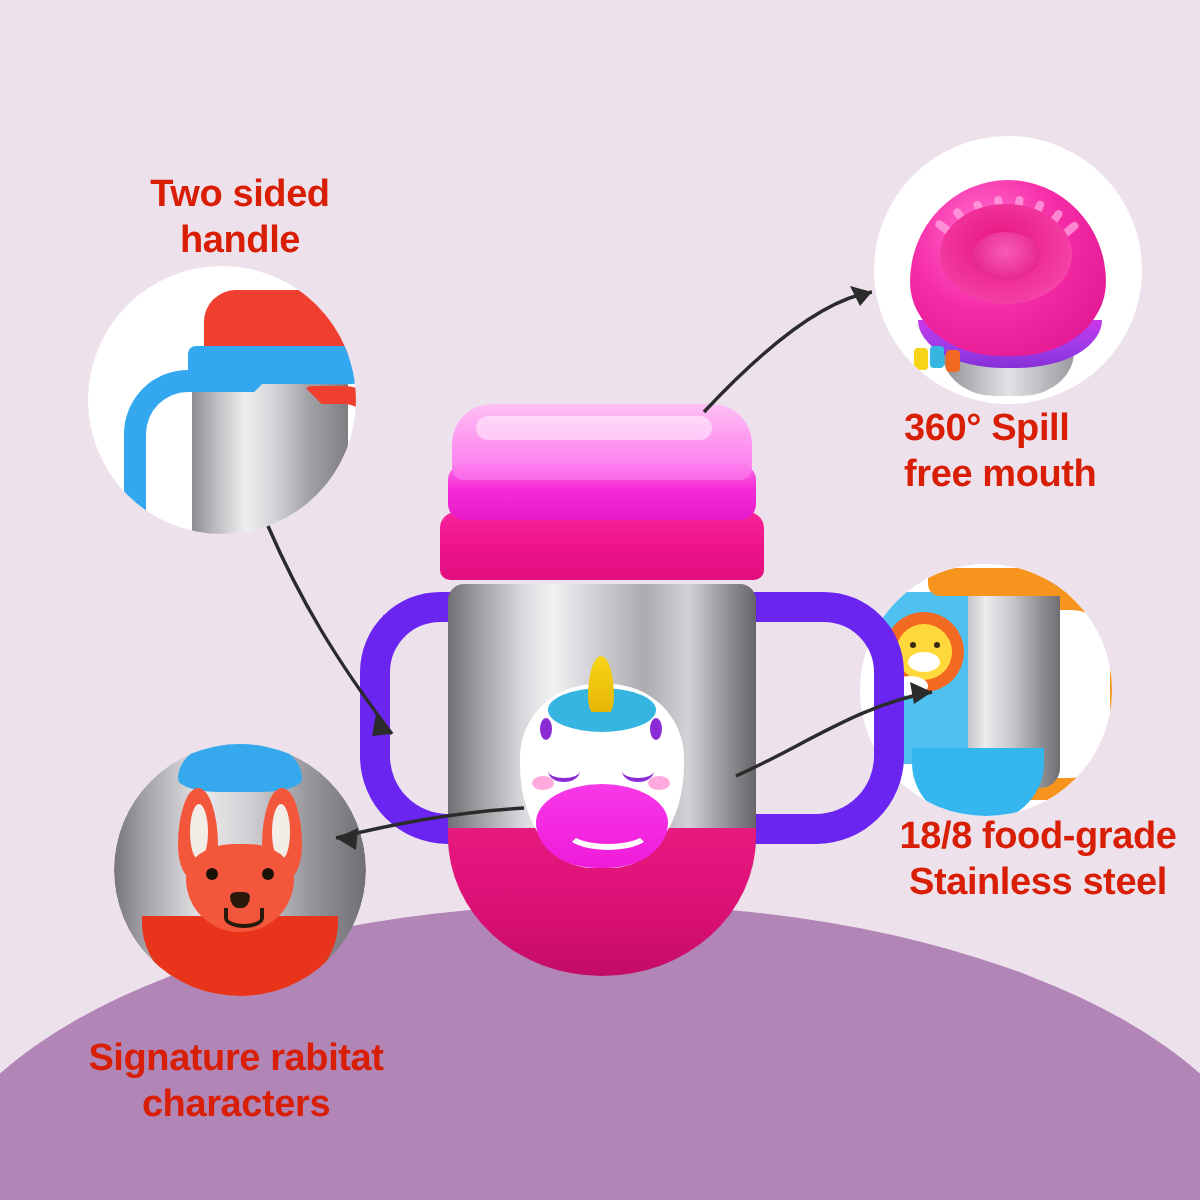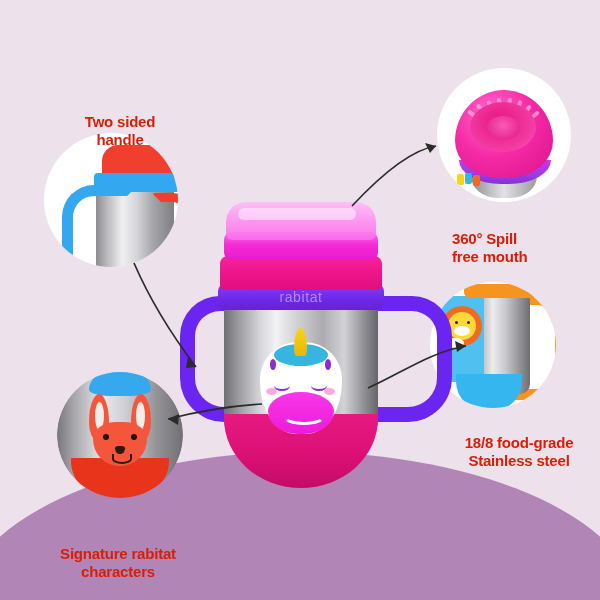--- a/index.html
+++ b/index.html
@@ -26,25 +26,24 @@
     width: 680px;
     height: 320px;
     background: #B185B5;
     border-radius: 50% / 50%;
   }
   
   .callout-text {
     position: absolute;
     color: #D81E05;
     font-weight: bold;
-    font-size: 15px;
+    font-size: 19px;
     line-height: 1.22;
     letter-spacing: -0.2px;
     white-space: pre-line;
-    margin-top: 27px;
   }
   .callout-text.ctr { text-align: center; }
   .callout-text.lft { text-align: left; }
 
   #label-two-sided { left: 40px;  top: 86px;  width: 160px; }
   #label-360      { left: 452px; top: 203px; width: 150px; }
   #label-steel    { left: 436px; top: 407px; width: 166px; }
   #label-signature{ left: 18px;  top: 518px; width: 200px; }
 
   
@@ -368,23 +367,20 @@
 <div id="stage">
 
   <div class="ground"></div>
 
   <div id="main-bottle">
     <div class="mb-handle-left"></div>
     <div class="mb-handle-right"></div>
     <div class="mb-body"></div>
     <div class="mb-base"></div>
 
-    <div class="mb-band-purple">
-      <div class="mb-brand">rabitat</div>
-    </div>
 
     <div class="mb-collar"></div>
     <div class="mb-magenta"></div>
     <div class="mb-lid"></div>
     <div class="mb-lid-gloss"></div>
 
     <div class="uni">
       <div class="uni-plate"></div>
       <div class="uni-ear" style="left:12px;"></div>
       <div class="uni-ear" style="left:67px;"></div>

